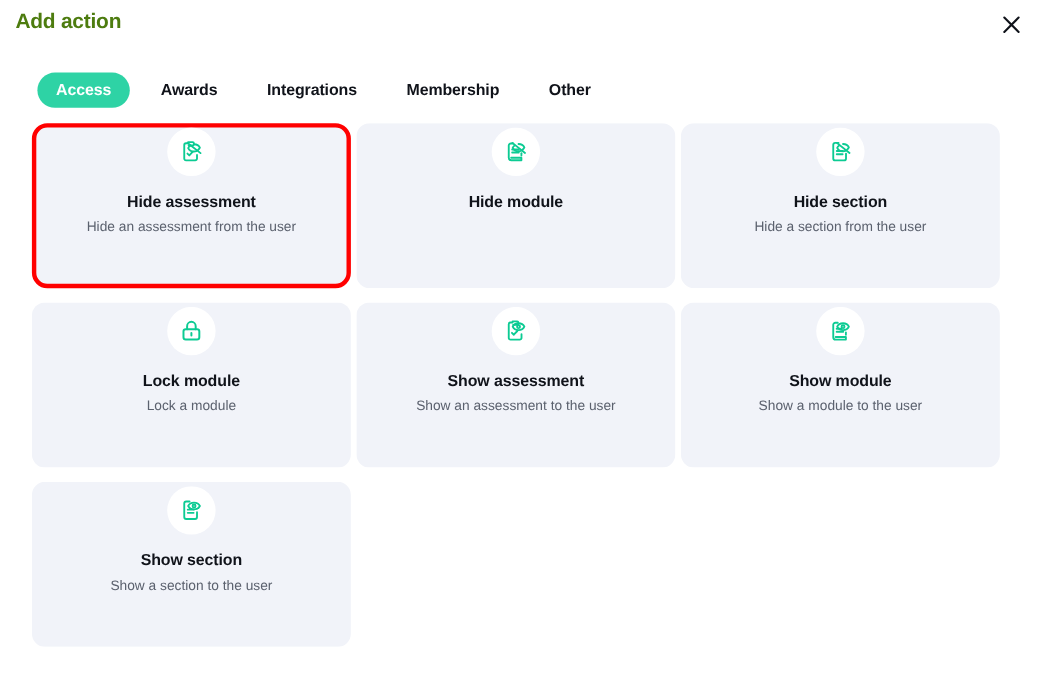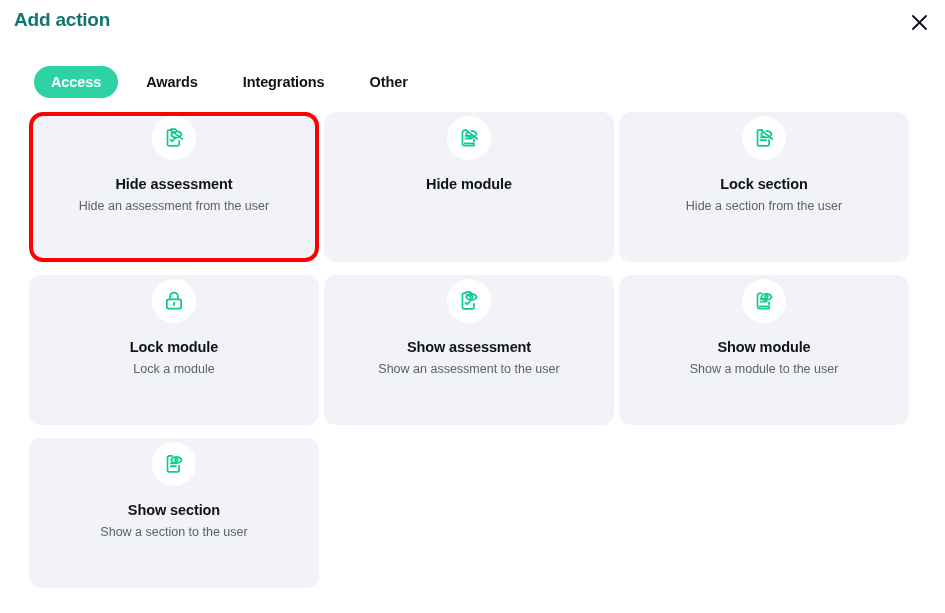--- a/index.html
+++ b/index.html
@@ -27,21 +27,21 @@
     height: 48px;
   }
 
   .modal-title {
     position: absolute;
     left: 14px;
     top: 9px;
     font-size: 19px;
     font-weight: 700;
     letter-spacing: -0.2px;
-    color: #0f766e;
+    color: #4d7c0f;
   }
 
   .close-button {
     position: absolute;
     right: 12px;
     top: 8px;
     width: 28px;
     height: 28px;
     display: flex;
     align-items: center;
@@ -158,20 +158,21 @@
           <path d="M3 3 L16 16 M16 3 L3 16" stroke="#10131a" stroke-width="1.9" stroke-linecap="round"></path>
         </svg>
       </span>
     </button>
   </div>
 
   <div class="tabs">
     <button class="tab active">Access</button>
     <button class="tab">Awards</button>
     <button class="tab">Integrations</button>
+    <button class="tab">Membership</button>
     <button class="tab">Other</button>
   </div>
 
   <div class="cards-grid">
 
     <div class="card highlighted">
       <div class="icon-circle">
         <svg width="24" height="24" viewBox="0 0 24 24" fill="none" stroke="#0ccb93" stroke-width="1.7" stroke-linecap="round" stroke-linejoin="round">
           <path d="M9 4.2H7.1A1.6 1.6 0 0 0 5.5 5.8v12.4A1.6 1.6 0 0 0 7.1 19.8h8.4a1.6 1.6 0 0 0 1.6-1.6v-3.4"></path>
           <path d="M9 3.2h4.2a1 1 0 0 1 1 1v1.1a1 1 0 0 1-1 1H9.5"></path>
@@ -201,21 +202,21 @@
     <div class="card">
       <div class="icon-circle">
         <svg width="24" height="24" viewBox="0 0 24 24" fill="none" stroke="#0ccb93" stroke-width="1.7" stroke-linecap="round" stroke-linejoin="round">
           <path d="M10.3 3.9H7.3A1.8 1.8 0 0 0 5.5 5.7v12.3a1.8 1.8 0 0 0 1.8 1.8h8a1.8 1.8 0 0 0 1.8-1.8v-4.4"></path>
           <path d="M8.7 11.3h5.3"></path>
           <path d="M8.7 14.2h5.3"></path>
           <path d="M14.4 4.9c2.6 0 4.6 1.6 5.3 3.1-.3.7-.9 1.5-1.7 2.1M16.6 11.1c-.6.2-1.3.4-2.2.4-2.6 0-4.6-1.6-5.3-3.1.3-.7.9-1.5 1.8-2.1"></path>
           <path d="M8.8 3.9L20.3 13"></path>
         </svg>
       </div>
-      <div class="card-title">Lock section</div>
+      <div class="card-title">Hide section</div>
       <div class="card-desc">Hide a section from the user</div>
     </div>
 
     <div class="card">
       <div class="icon-circle">
         <svg width="24" height="24" viewBox="0 0 24 24" fill="none" stroke="#0ccb93" stroke-width="1.8" stroke-linecap="round" stroke-linejoin="round">
           <rect x="4.8" y="10.3" width="14.4" height="9.4" rx="2.1"></rect>
           <path d="M8.1 10.3V7.5a3.9 3.9 0 0 1 7.8 0v2.8"></path>
           <path d="M12 13.8v2.3"></path>
         </svg>

